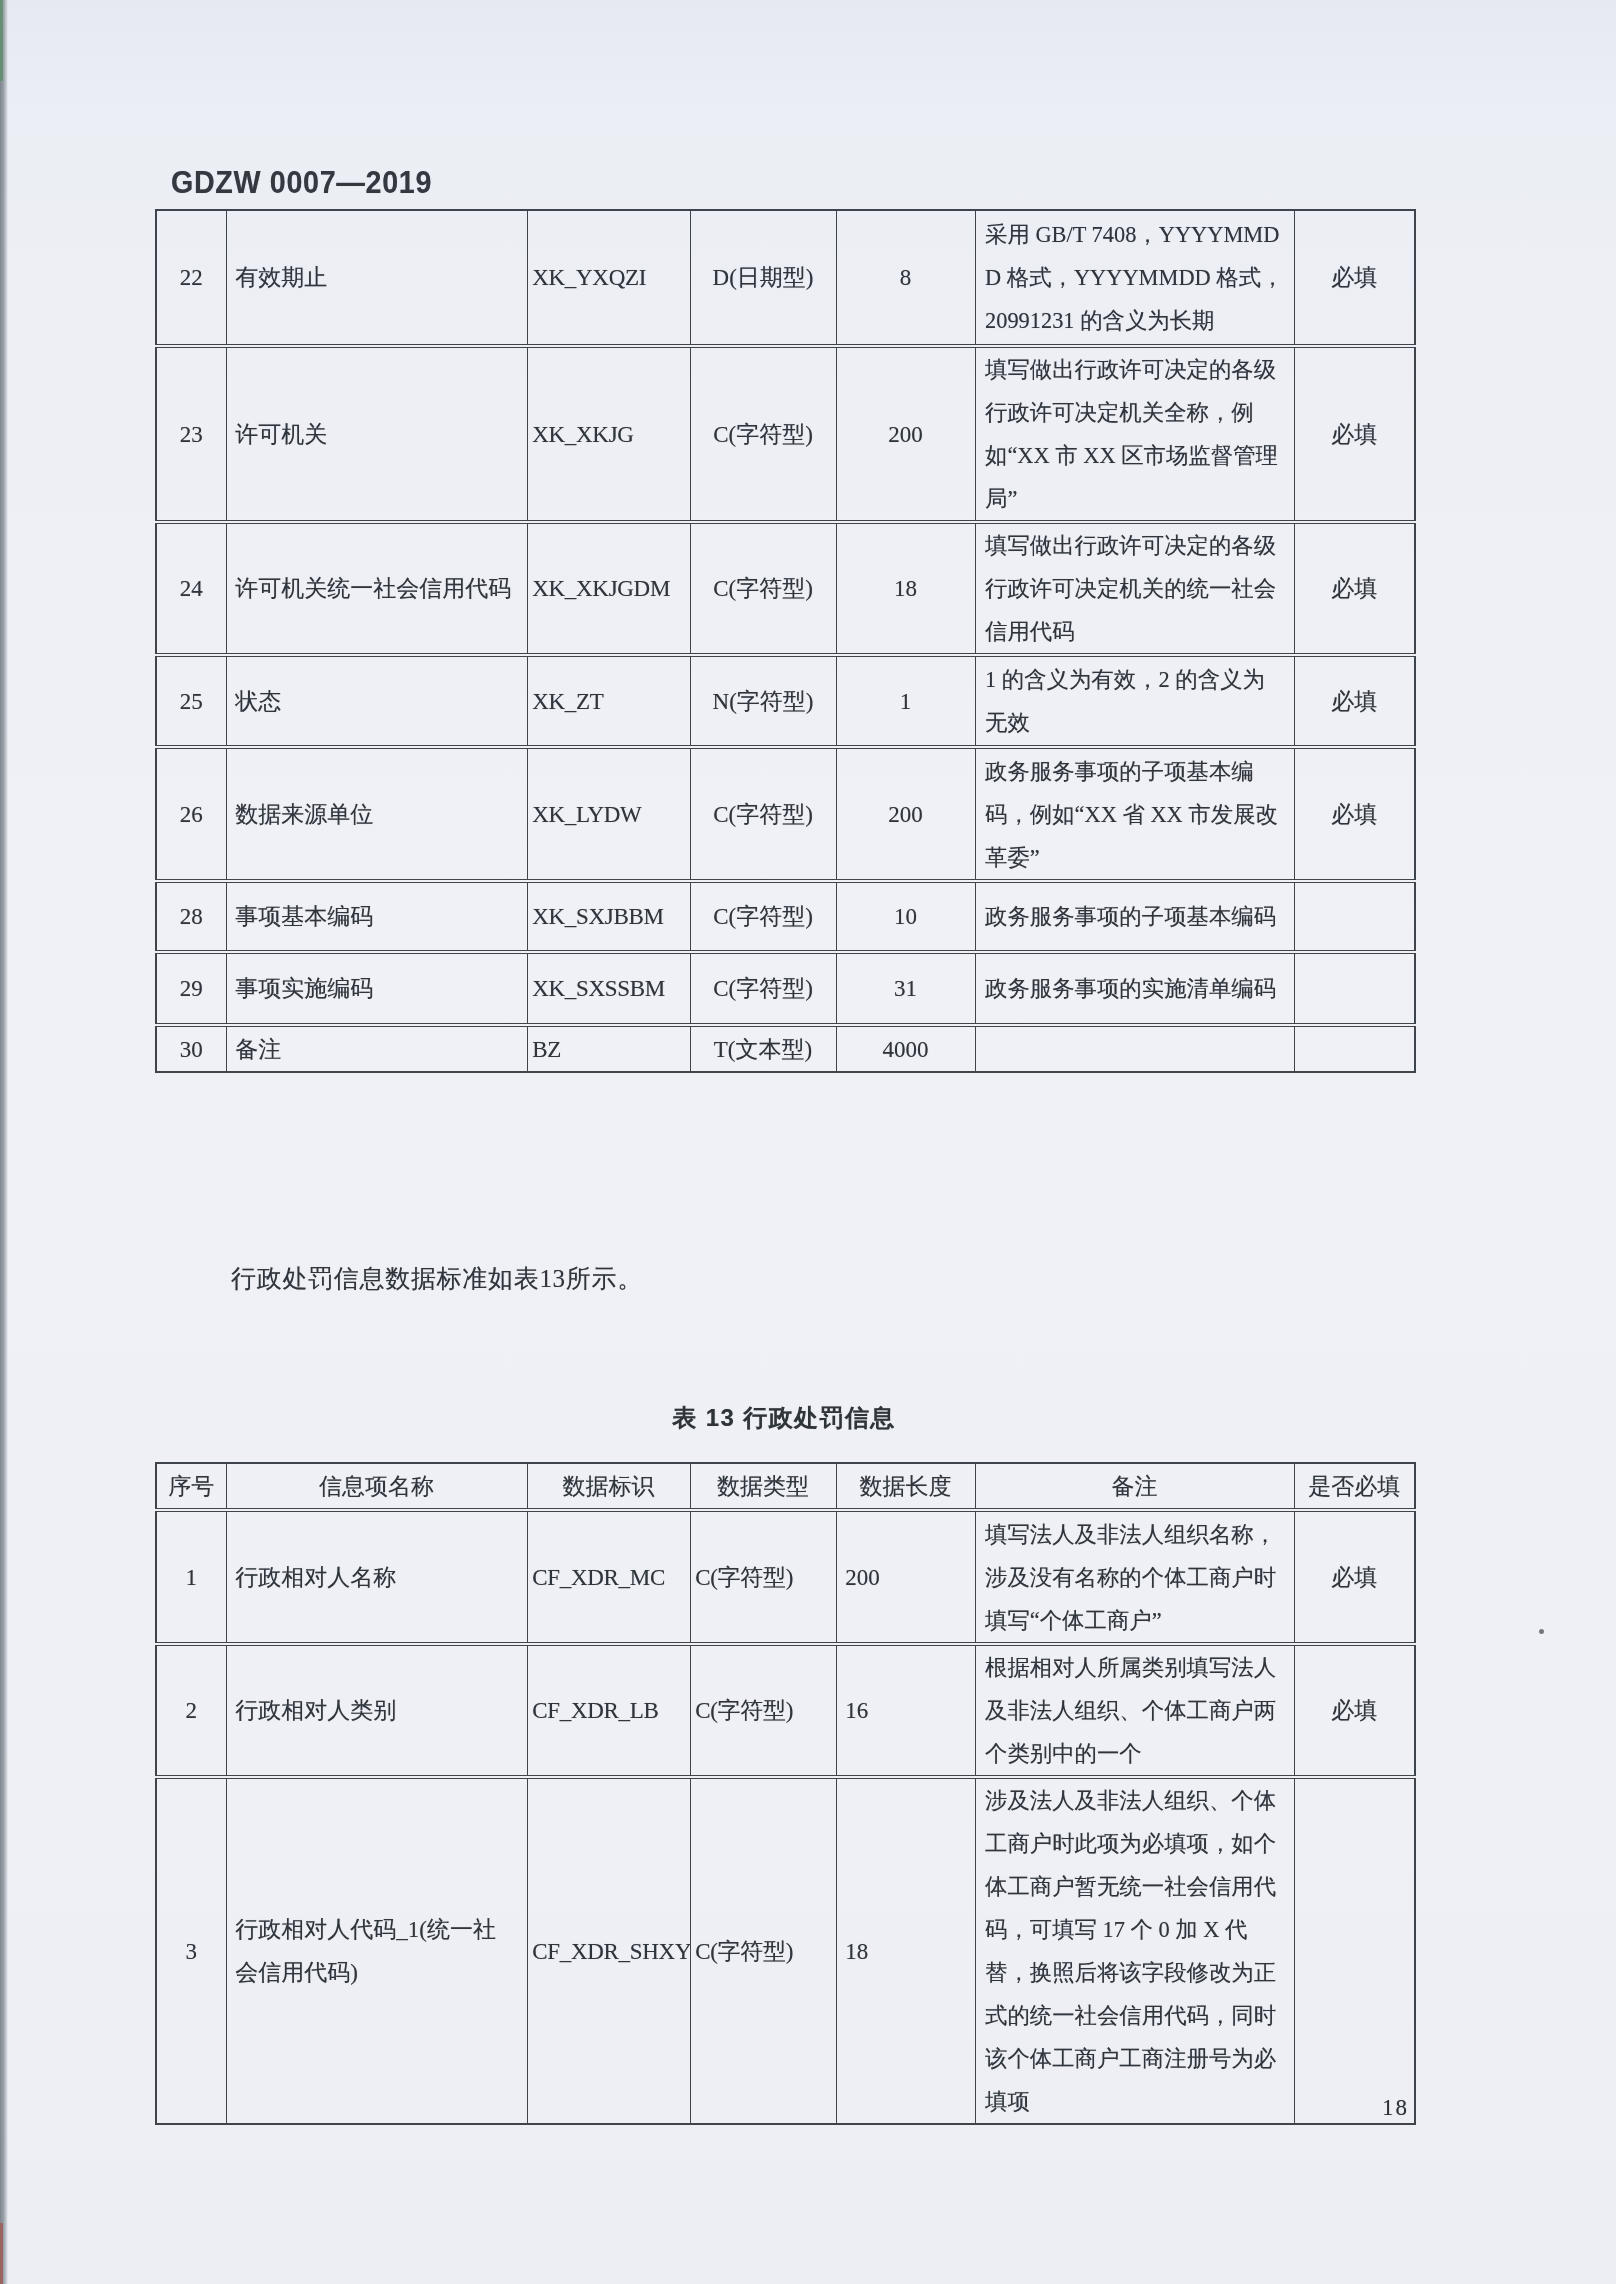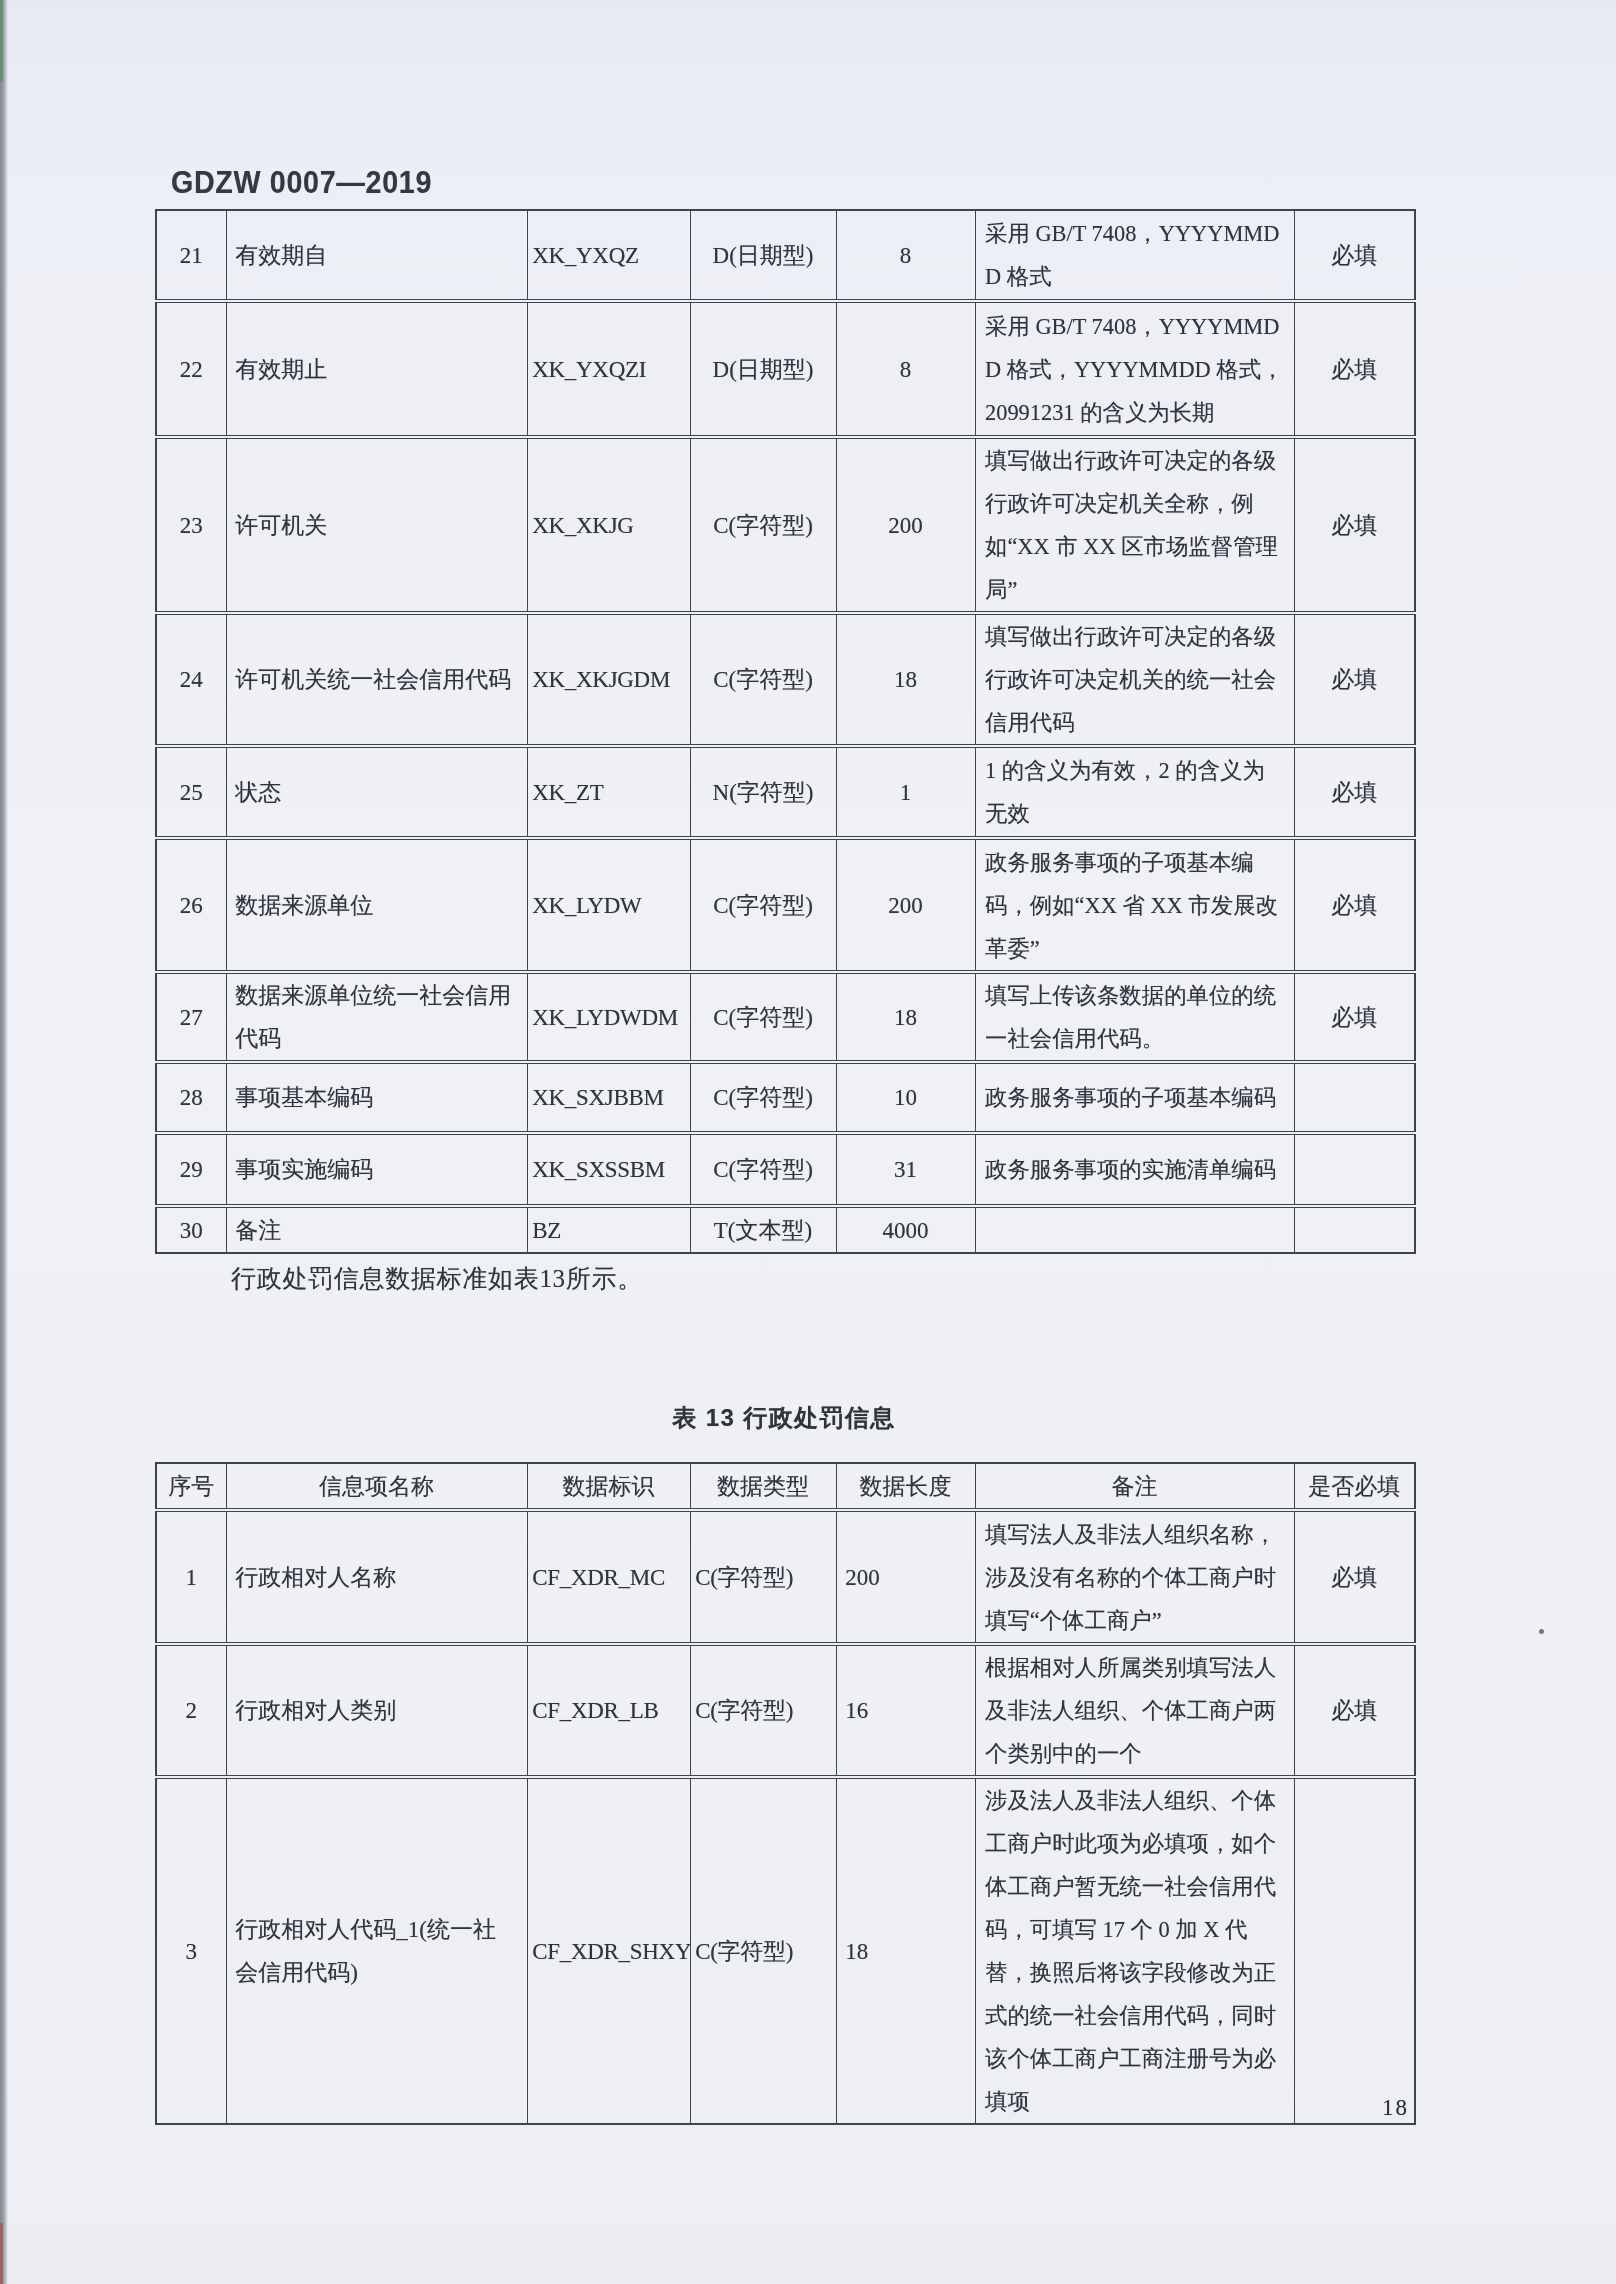--- a/index.html
+++ b/index.html
@@ -101,29 +101,20 @@
     <colgroup>
         <col style="width: 70px;">
         <col style="width: 301px;">
         <col style="width: 163px;">
         <col style="width: 146px;">
         <col style="width: 139px;">
         <col style="width: 319px;">
         <col style="width: 121px;">
       </colgroup>
     <tbody>
-        <tr style="height: 91px;">
-          <td class="c">21</td>
-          <td class="l">有效期自</td>
-          <td class="idcell l">XK_YXQZ</td>
-          <td class="c">D(日期型)</td>
-          <td class="c">8</td>
-          <td class="remark l">采用 GB/T 7408，YYYYMMDD 格式</td>
-          <td class="c">必填</td>
-        </tr>
         <tr style="height: 136px;">
           <td class="c">22</td>
           <td class="l">有效期止</td>
           <td class="idcell l">XK_YXQZI</td>
           <td class="c">D(日期型)</td>
           <td class="c">8</td>
           <td class="remark l">采用 GB/T 7408，YYYYMMDD 格式，YYYYMMDD 格式，20991231 的含义为长期</td>
           <td class="c">必填</td>
         </tr>
         <tr style="height: 172px;">
@@ -153,29 +144,20 @@
           <td class="remark l">1 的含义为有效，2 的含义为无效</td>
           <td class="c">必填</td>
         </tr>
         <tr style="height: 134px;">
           <td class="c">26</td>
           <td class="l">数据来源单位</td>
           <td class="idcell l">XK_LYDW</td>
           <td class="c">C(字符型)</td>
           <td class="c">200</td>
           <td class="remark l">政务服务事项的子项基本编码，例如“XX 省 XX 市发展改革委”</td>
-          <td class="c">必填</td>
-        </tr>
-        <tr style="height: 90px;">
-          <td class="c">27</td>
-          <td class="l">数据来源单位统一社会信用代码</td>
-          <td class="idcell l">XK_LYDWDM</td>
-          <td class="c">C(字符型)</td>
-          <td class="c">18</td>
-          <td class="remark l">填写上传该条数据的单位的统一社会信用代码。</td>
           <td class="c">必填</td>
         </tr>
         <tr style="height: 71px;">
           <td class="c">28</td>
           <td class="l">事项基本编码</td>
           <td class="idcell l">XK_SXJBBM</td>
           <td class="c">C(字符型)</td>
           <td class="c">10</td>
           <td class="remark l">政务服务事项的子项基本编码</td>
           <td class="c"></td>

